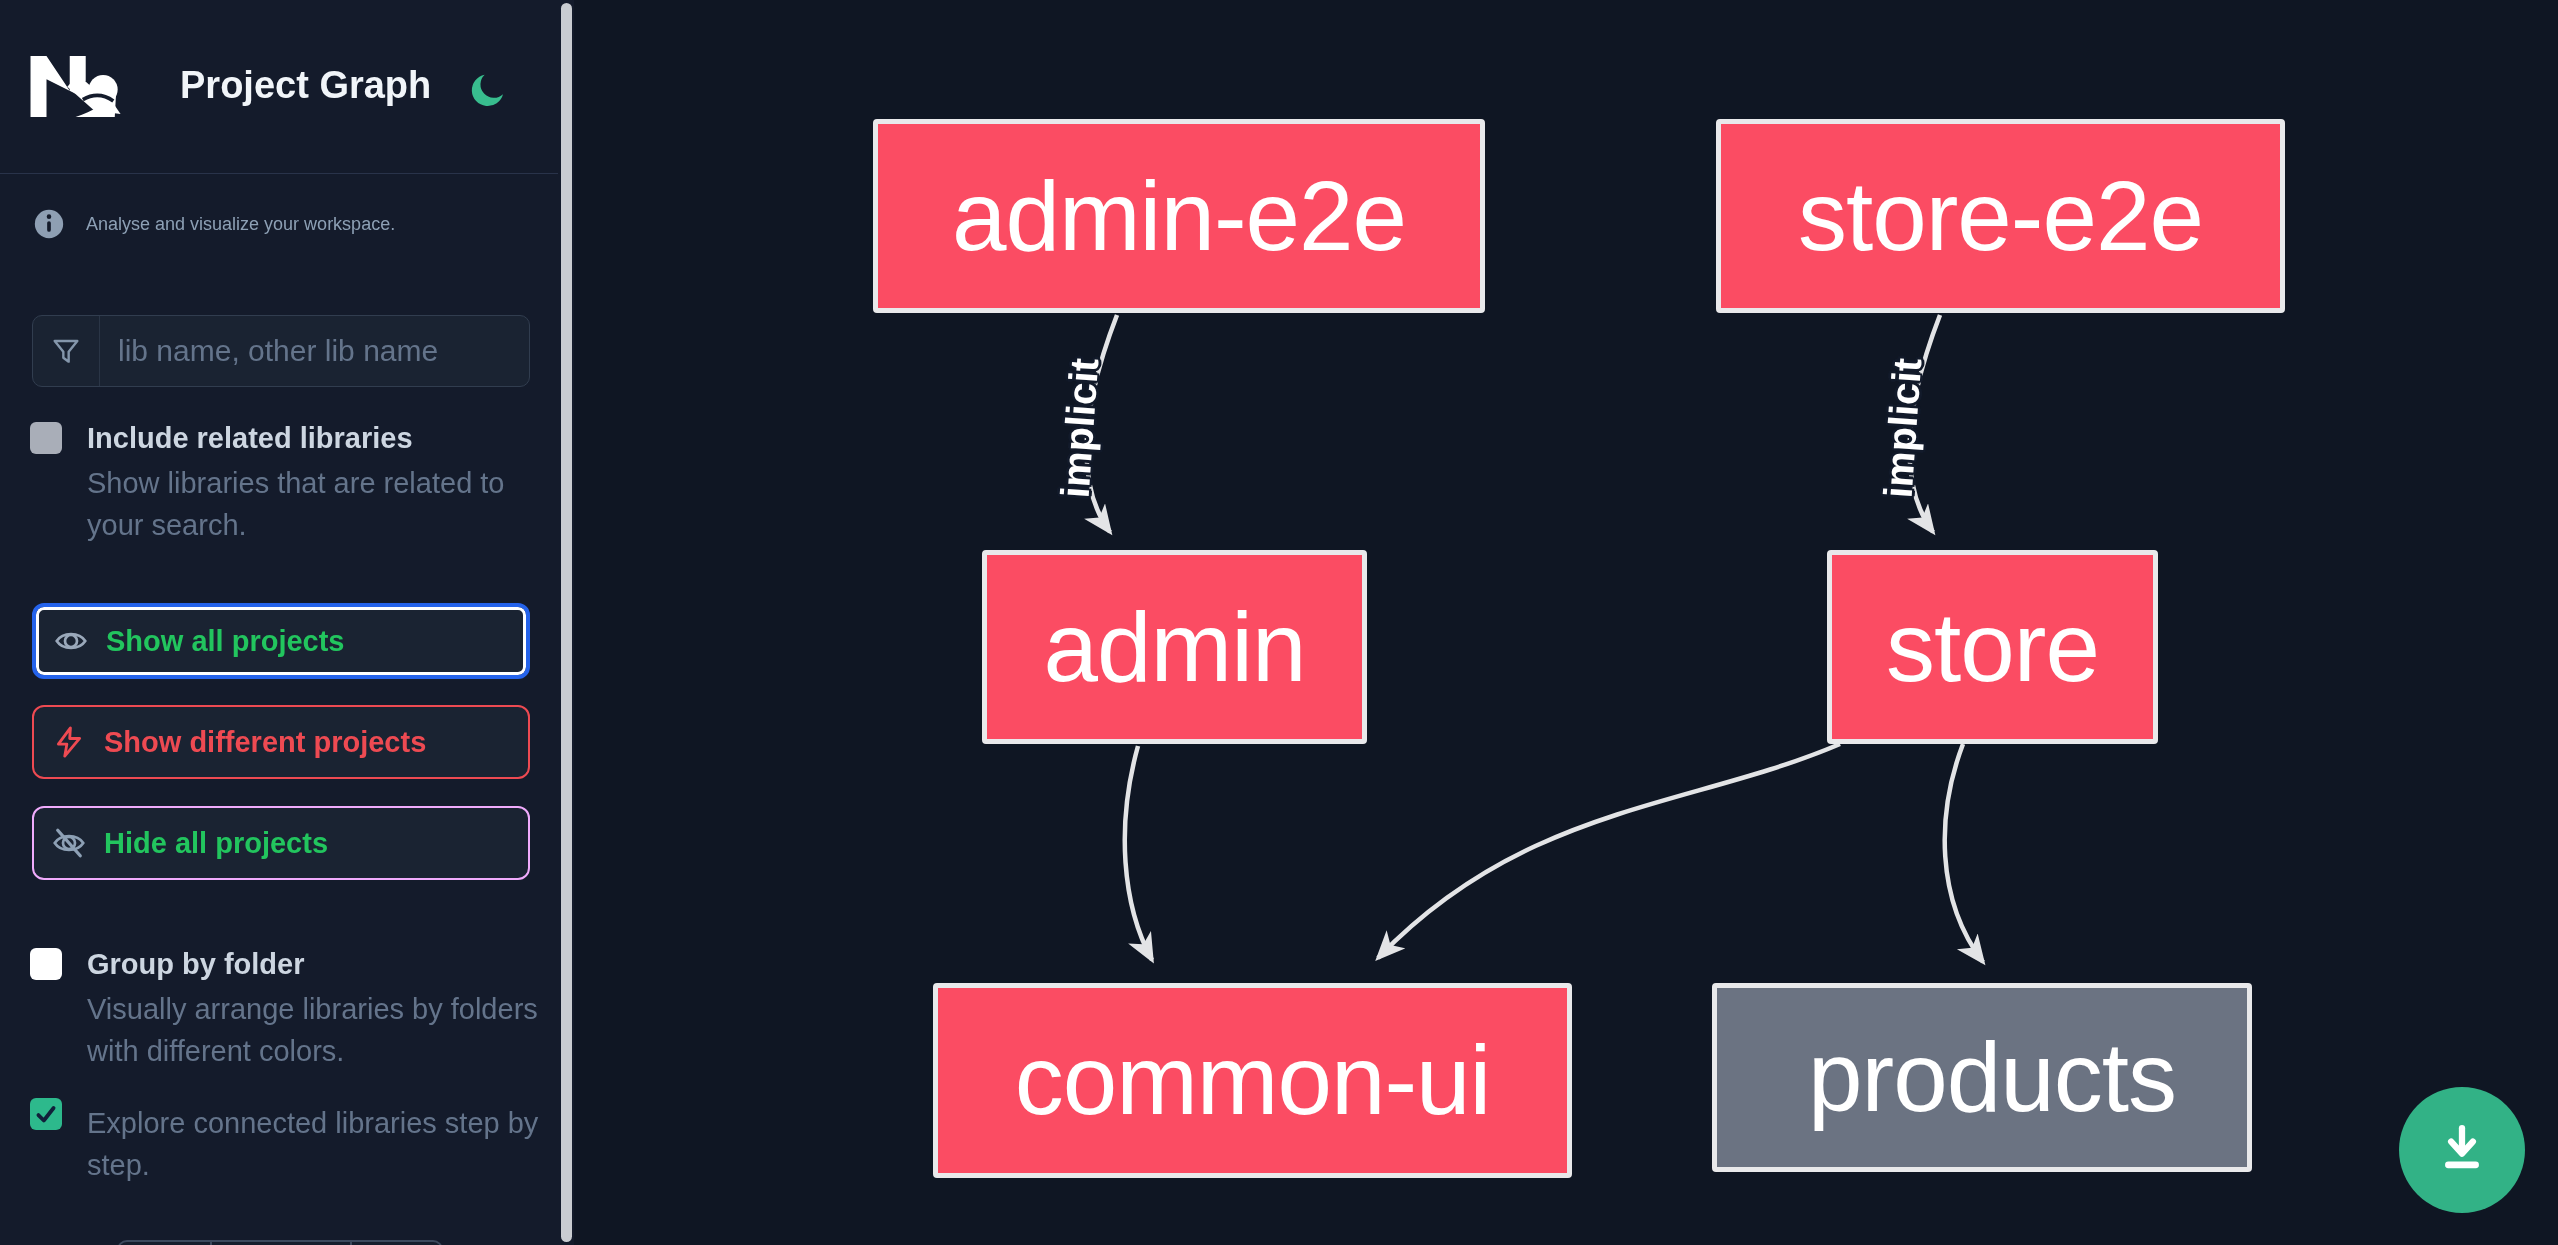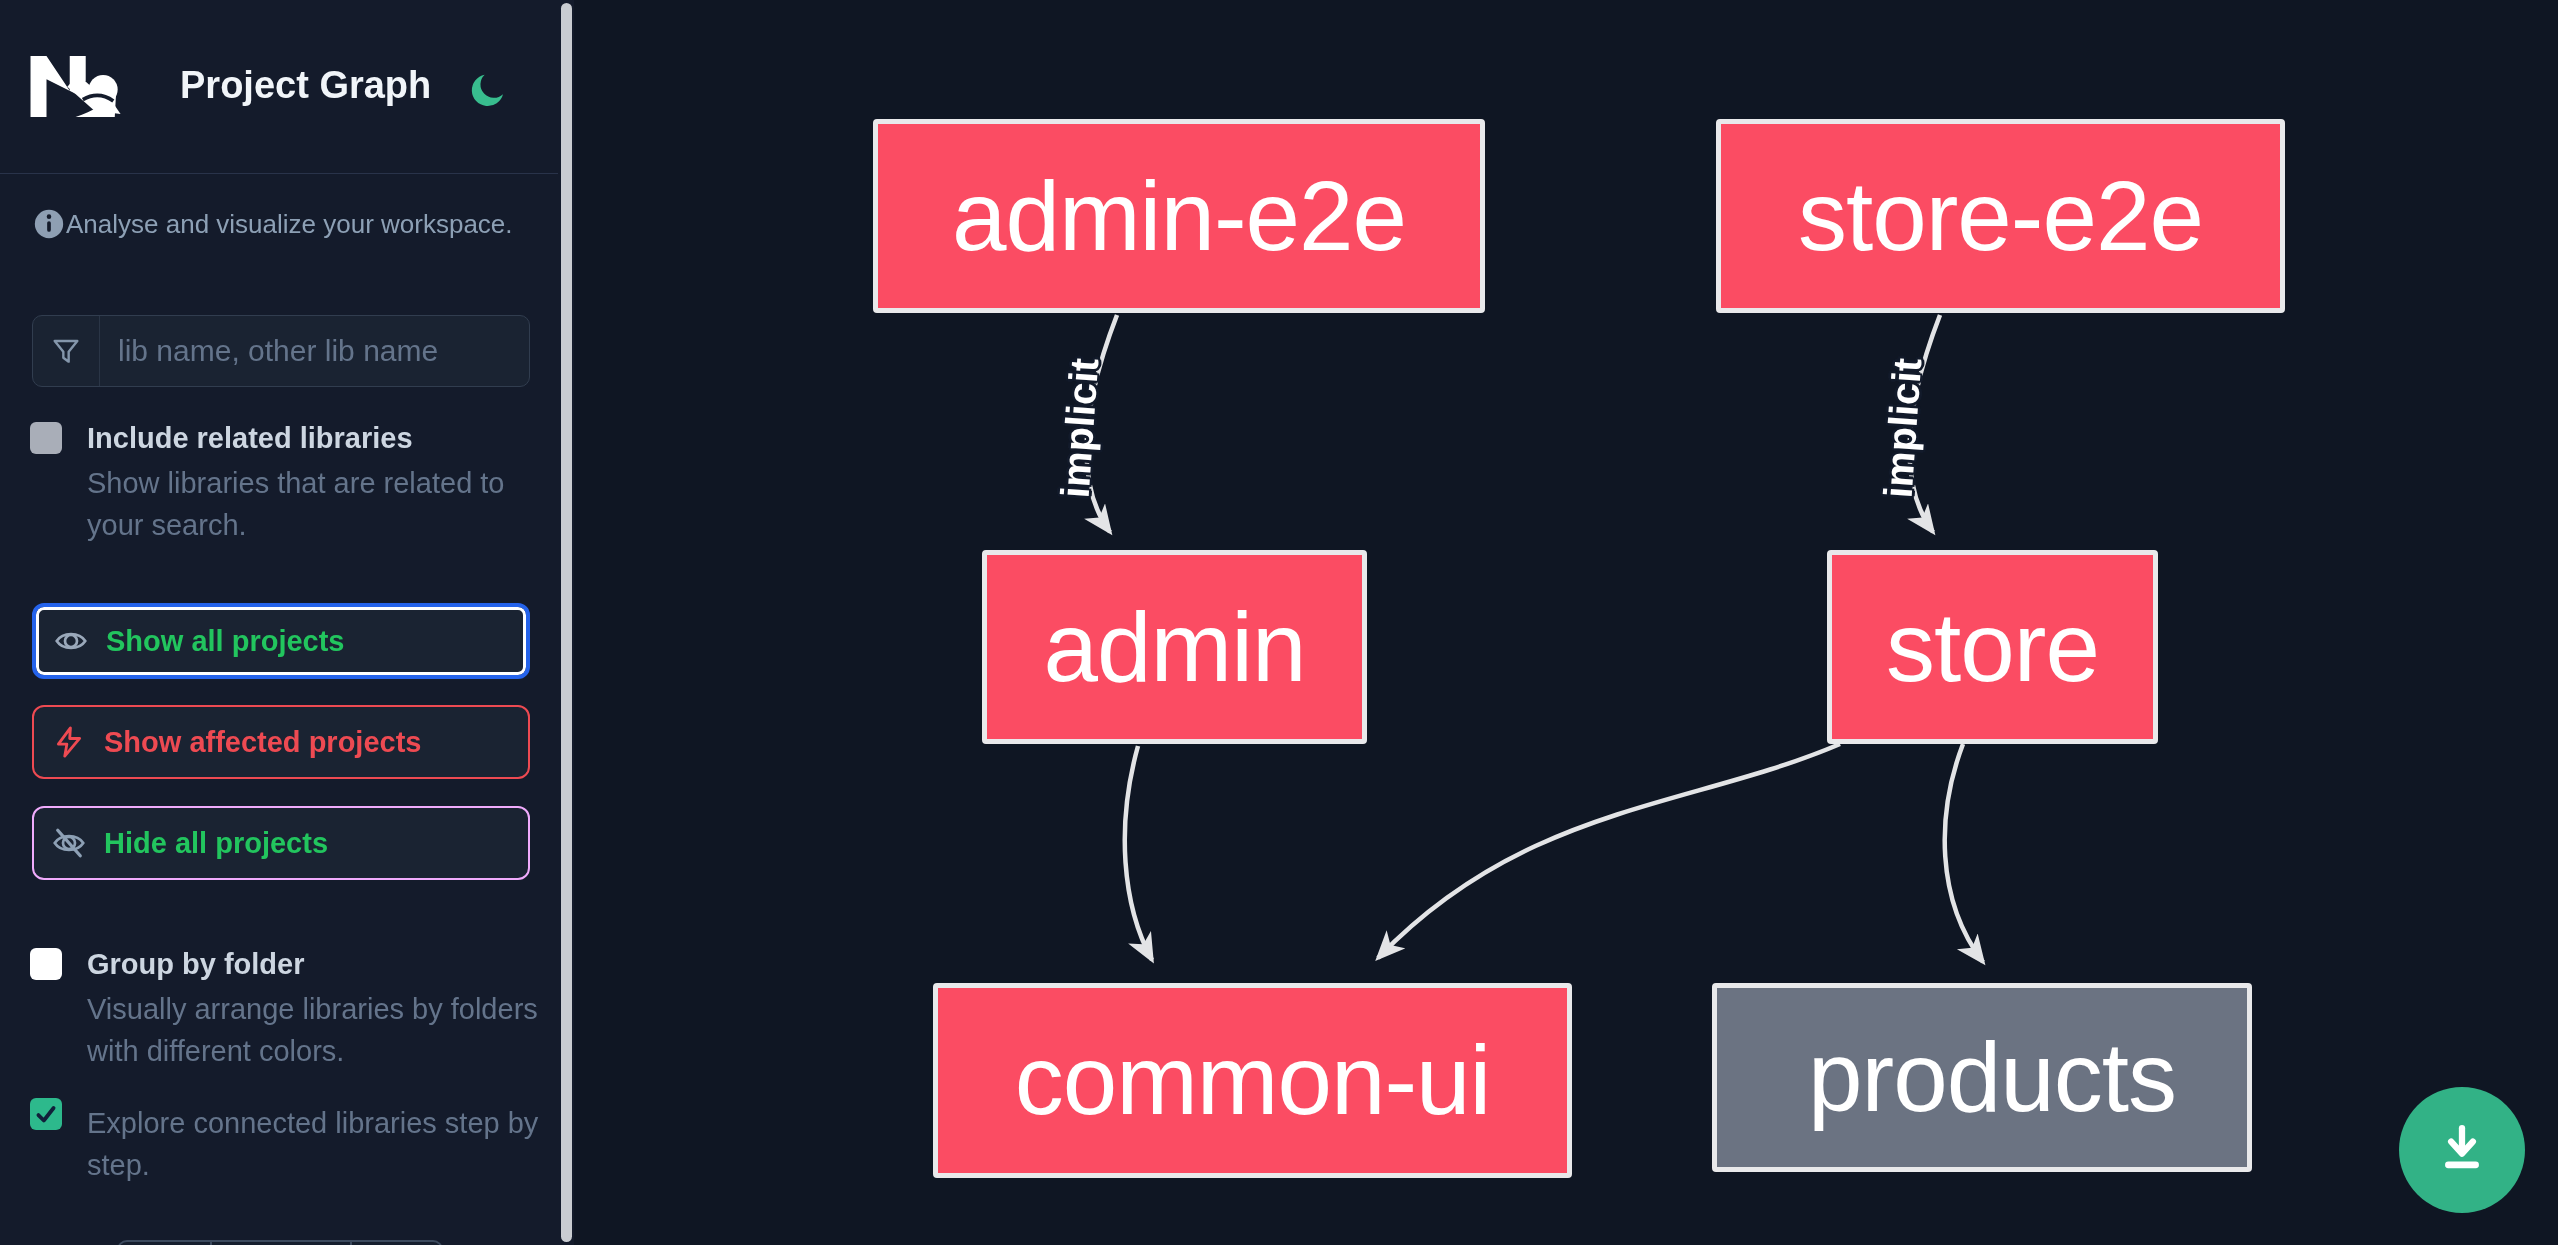--- a/index.html
+++ b/index.html
@@ -21,21 +21,21 @@
   
   #fab{position:absolute;left:2399px;top:1087px;width:126px;height:126px;border-radius:50%;
        background:var(--fab,#32b286);display:flex;align-items:center;justify-content:center;cursor:pointer;}
   
   #sidebar{position:absolute;left:0;top:0;width:574px;height:1245px;background:#141b2b;}
   #sidebar .divider{position:absolute;left:0;top:173px;width:558px;height:1px;background:#29334a;}
   #nx-logo{position:absolute;left:30px;top:56px;}
   #app-title{position:absolute;left:180px;top:64px;font-size:38px;font-weight:700;color:#f1f5f9;margin:0;}
   #moon-btn{position:absolute;left:468px;top:70px;cursor:pointer;}
   .tagline{position:absolute;left:32px;top:204px;display:flex;align-items:flex-start;}
-  .tagline span{font-size:26px;color:#8da0b5;line-height:40px;}
+  .tagline span{margin-left:20px;font-size:18px;color:#8da0b5;line-height:40px;}
   .filterbox{position:absolute;left:32px;top:315px;width:498px;height:72px;background:#1a2332;
              border:1px solid #313d4f;border-radius:10px;display:flex;align-items:center;box-sizing:border-box;}
   .filterbox .ficon{width:66px;height:100%;display:flex;align-items:center;justify-content:center;
                     border-right:1px solid #2a3546;flex:none;}
   .filterbox input{flex:1;background:transparent;border:none;outline:none;color:#b9c5d4;
                    font-size:30px;padding:0 18px;font-family:inherit;}
   .filterbox input::placeholder{color:#64748b;}
   .opt{position:absolute;left:30px;display:flex;align-items:flex-start;}
   .cbox{width:32px;height:32px;border-radius:6px;flex:none;margin-top:2px;cursor:pointer;
         display:flex;align-items:center;justify-content:center;}
@@ -154,21 +154,21 @@
     </span>
     <span>Show all projects</span>
   </div>
 
   <div class="sbtn danger" style="top:705px">
     <span class="bicon">
       <svg width="34" height="34" viewBox="0 0 24 24">
         <polygon points="13,2 4.5,13.5 10.5,13.5 9,22 19.5,9.5 12.5,9.5" fill="none" stroke="#ee4a52" stroke-width="2" stroke-linejoin="round"></polygon>
       </svg>
     </span>
-    <span>Show affected projects</span>
+    <span>Show different projects</span>
   </div>
 
   <div class="sbtn plain" style="top:806px">
     <span class="bicon">
       <svg width="36" height="36" viewBox="0 0 24 24">
         <path d="M2.5,12 C6.5,5.8 17.5,5.8 21.5,12 C17.5,18.2 6.5,18.2 2.5,12 Z" fill="none" stroke="#8da0b5" stroke-width="1.8"></path>
         <circle cx="12" cy="12" r="4" fill="none" stroke="#8da0b5" stroke-width="1.8"></circle>
         <path d="M4.5,3.5 L19.5,20.5" stroke="#8da0b5" stroke-width="2.2" stroke-linecap="round"></path>
       </svg>
     </span>

